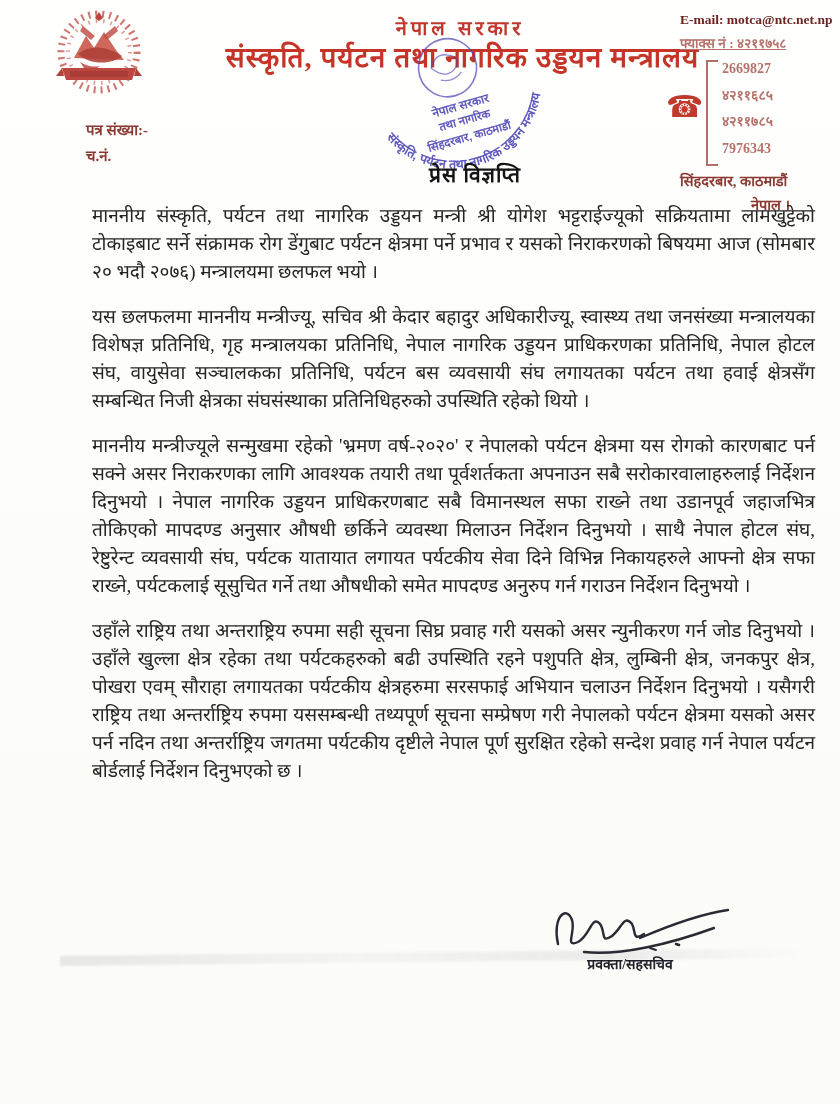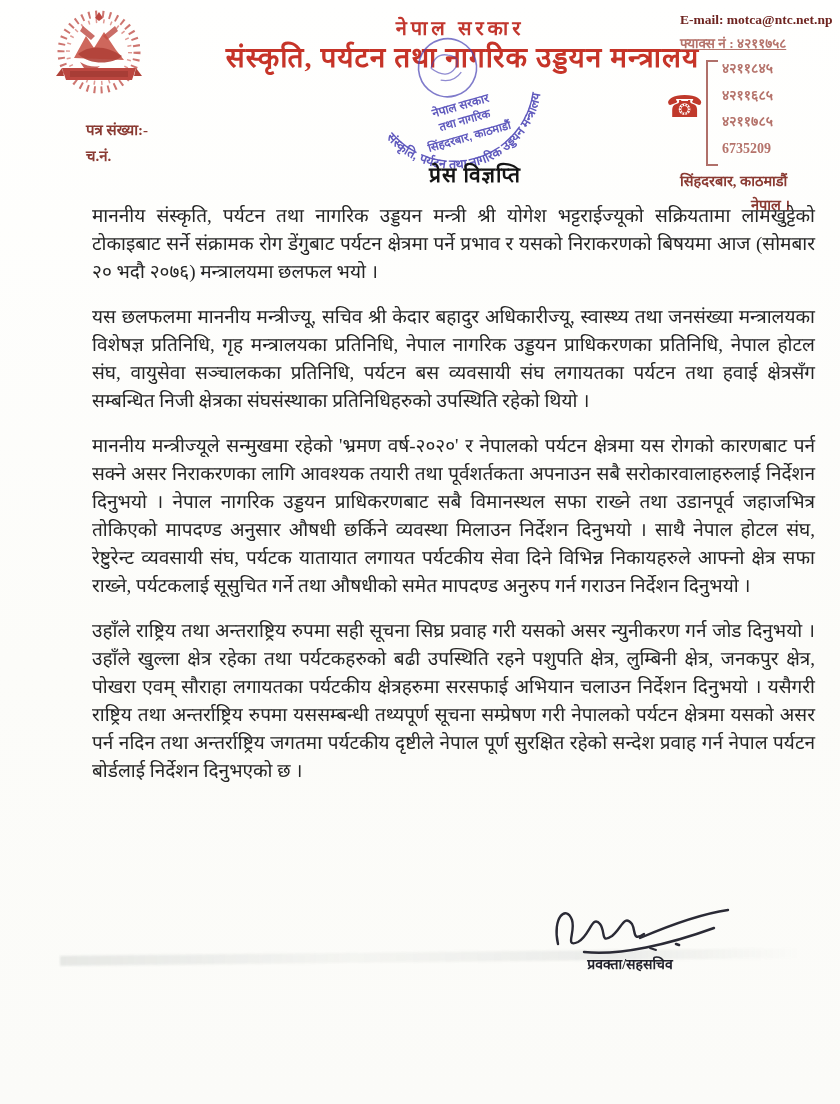--- a/index.html
+++ b/index.html
@@ -108,24 +108,24 @@
     <div>च.नं.</div>
   </div>
 
   <div class="contact">
     <div class="email">E-mail: motca@ntc.net.np</div>
     <div class="fax">फ्याक्स नं : ४२११७५८</div>
     <div class="phone-row">
       <span class="phone-icon">☎</span>
       <span class="bracket"></span>
       <div class="phone-list">
-        <div>४२११८४५</div>
+        <div>2669827</div>
         <div>४२११६८५</div>
         <div>४२११७८५</div>
-        <div>6735209</div>
+        <div>7976343</div>
       </div>
     </div>
     <div class="addr1">सिंहदरबार, काठमाडौं</div>
     <div class="addr2">नेपाल ।</div>
   </div>
 
   <div class="press-title">प्रेस विज्ञप्ति</div>
 
   <div class="doc-body">
     <p>माननीय संस्कृति, पर्यटन तथा नागरिक उड्डयन मन्त्री श्री योगेश भट्टराईज्यूको सक्रियतामा लामखुट्टेको टोकाइबाट सर्ने संक्रामक रोग डेंगुबाट पर्यटन क्षेत्रमा पर्ने प्रभाव र यसको निराकरणको बिषयमा आज (सोमबार २० भदौ २०७६) मन्त्रालयमा छलफल भयो ।</p>

